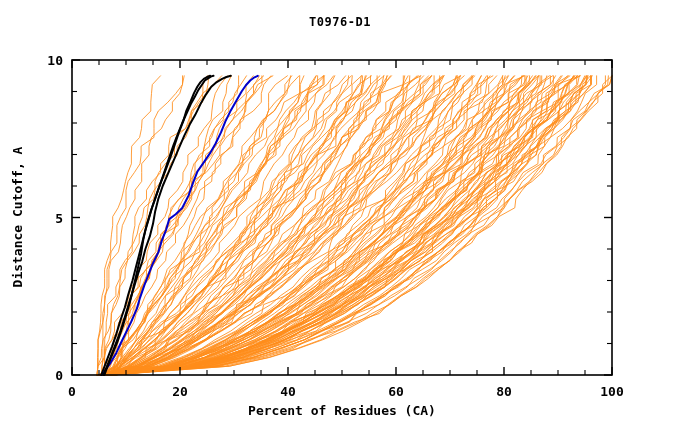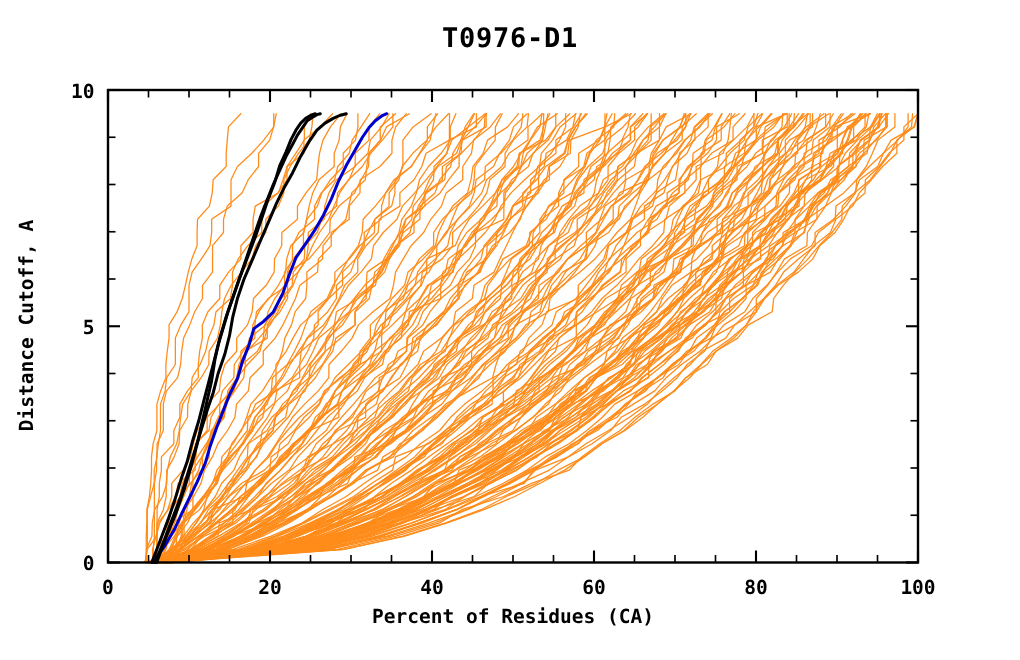--- a/index.html
+++ b/index.html
@@ -2,21 +2,21 @@
 <html><head>
 <meta charset="utf-8">
 <style>
   html,body{margin:0;padding:0;background:#ffffff;}
   body{width:680px;height:440px;overflow:hidden;
        font-family:"DejaVu Sans Mono","Liberation Mono",monospace;}
   #stage{position:relative;width:680px;height:440px;background:#fff;}
   #plot-title{
     position:absolute;left:0;top:15px;width:680px;text-align:center;
     font-family:"DejaVu Sans Mono","Liberation Mono",monospace;
-    font-size:18px;font-weight:bold;color:#000;letter-spacing:0.5px;
+    font-size:12px;font-weight:bold;color:#000;letter-spacing:0.5px;
   }
   #chart-svg{position:absolute;left:0;top:0;width:680px;height:440px;}
   .axis-title{
     font-family:"DejaVu Sans Mono","Liberation Mono",monospace;
     font-size:13px;font-weight:bold;fill:#000;
   }
   .tick-label{
     font-family:"DejaVu Sans Mono","Liberation Mono",monospace;
     font-size:13px;font-weight:bold;fill:#000;
   }

